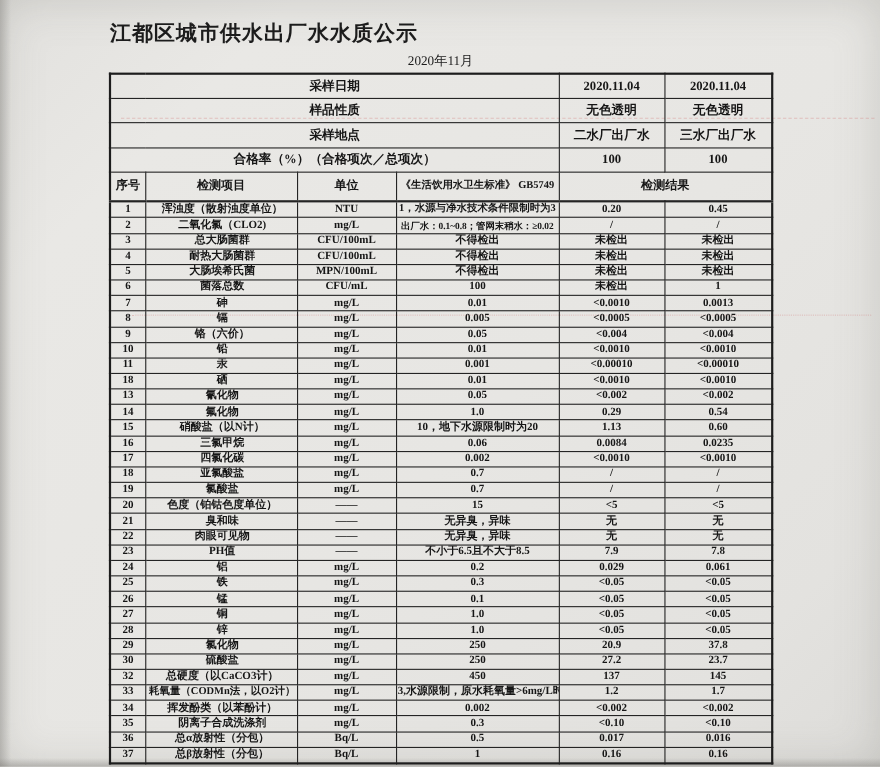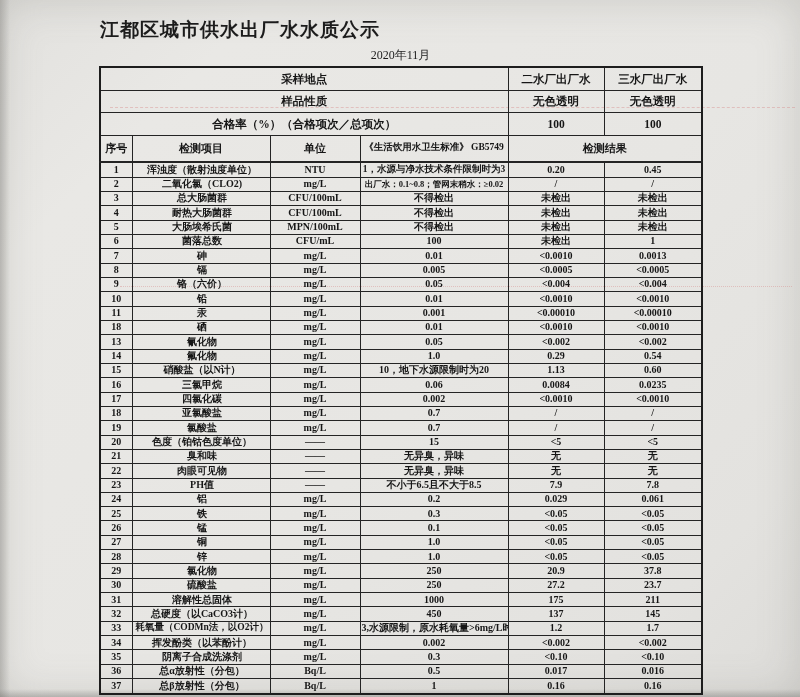--- a/index.html
+++ b/index.html
@@ -66,28 +66,33 @@
     <colgroup>
       <col style="width:32px">
         <col style="width:138px">
         <col style="width:90px">
       <col style="width:148px">
         <col style="width:96px">
         <col style="width:98px">
     </colgroup>
     <tbody>
         <tr class="info-row">
-          <td colspan="4" class="c-label">采样地点</td>
-          <td>二水厂出厂水</td>
-          <td>三水厂出厂水</td>
+          <td colspan="4" class="c-label">采样日期</td>
+          <td>2020.11.04</td>
+          <td>2020.11.04</td>
         </tr>
         <tr class="info-row">
           <td colspan="4" class="c-label">样品性质</td>
           <td>无色透明</td>
           <td>无色透明</td>
+        </tr>
+        <tr class="info-row">
+          <td colspan="4" class="c-label">采样地点</td>
+          <td>二水厂出厂水</td>
+          <td>三水厂出厂水</td>
         </tr>
         <tr class="info-row">
           <td colspan="4" class="c-label">合格率（%）（合格项次／总项次）</td>
           <td>100</td>
           <td>100</td>
         </tr>
       </tbody>
     <tbody>
       <tr class="head-row">
         <td>序号</td>
@@ -332,28 +337,20 @@
         </tr>
         <tr class="data-row">
           <td>30</td>
           <td class="c-item">硫酸盐</td>
           <td>mg/L</td>
           <td>250</td>
           <td>27.2</td>
           <td>23.7</td>
         </tr>
         <tr class="data-row">
-          <td>31</td>
-          <td class="c-item">溶解性总固体</td>
-          <td>mg/L</td>
-          <td>1000</td>
-          <td>175</td>
-          <td>211</td>
-        </tr>
-        <tr class="data-row">
           <td>32</td>
           <td class="c-item">总硬度（以CaCO3计）</td>
           <td>mg/L</td>
           <td>450</td>
           <td>137</td>
           <td>145</td>
         </tr>
         <tr class="data-row">
           <td>33</td>
           <td class="c-item" style="font-size: 9.5px;">耗氧量（CODMn法，以O2计）</td>

